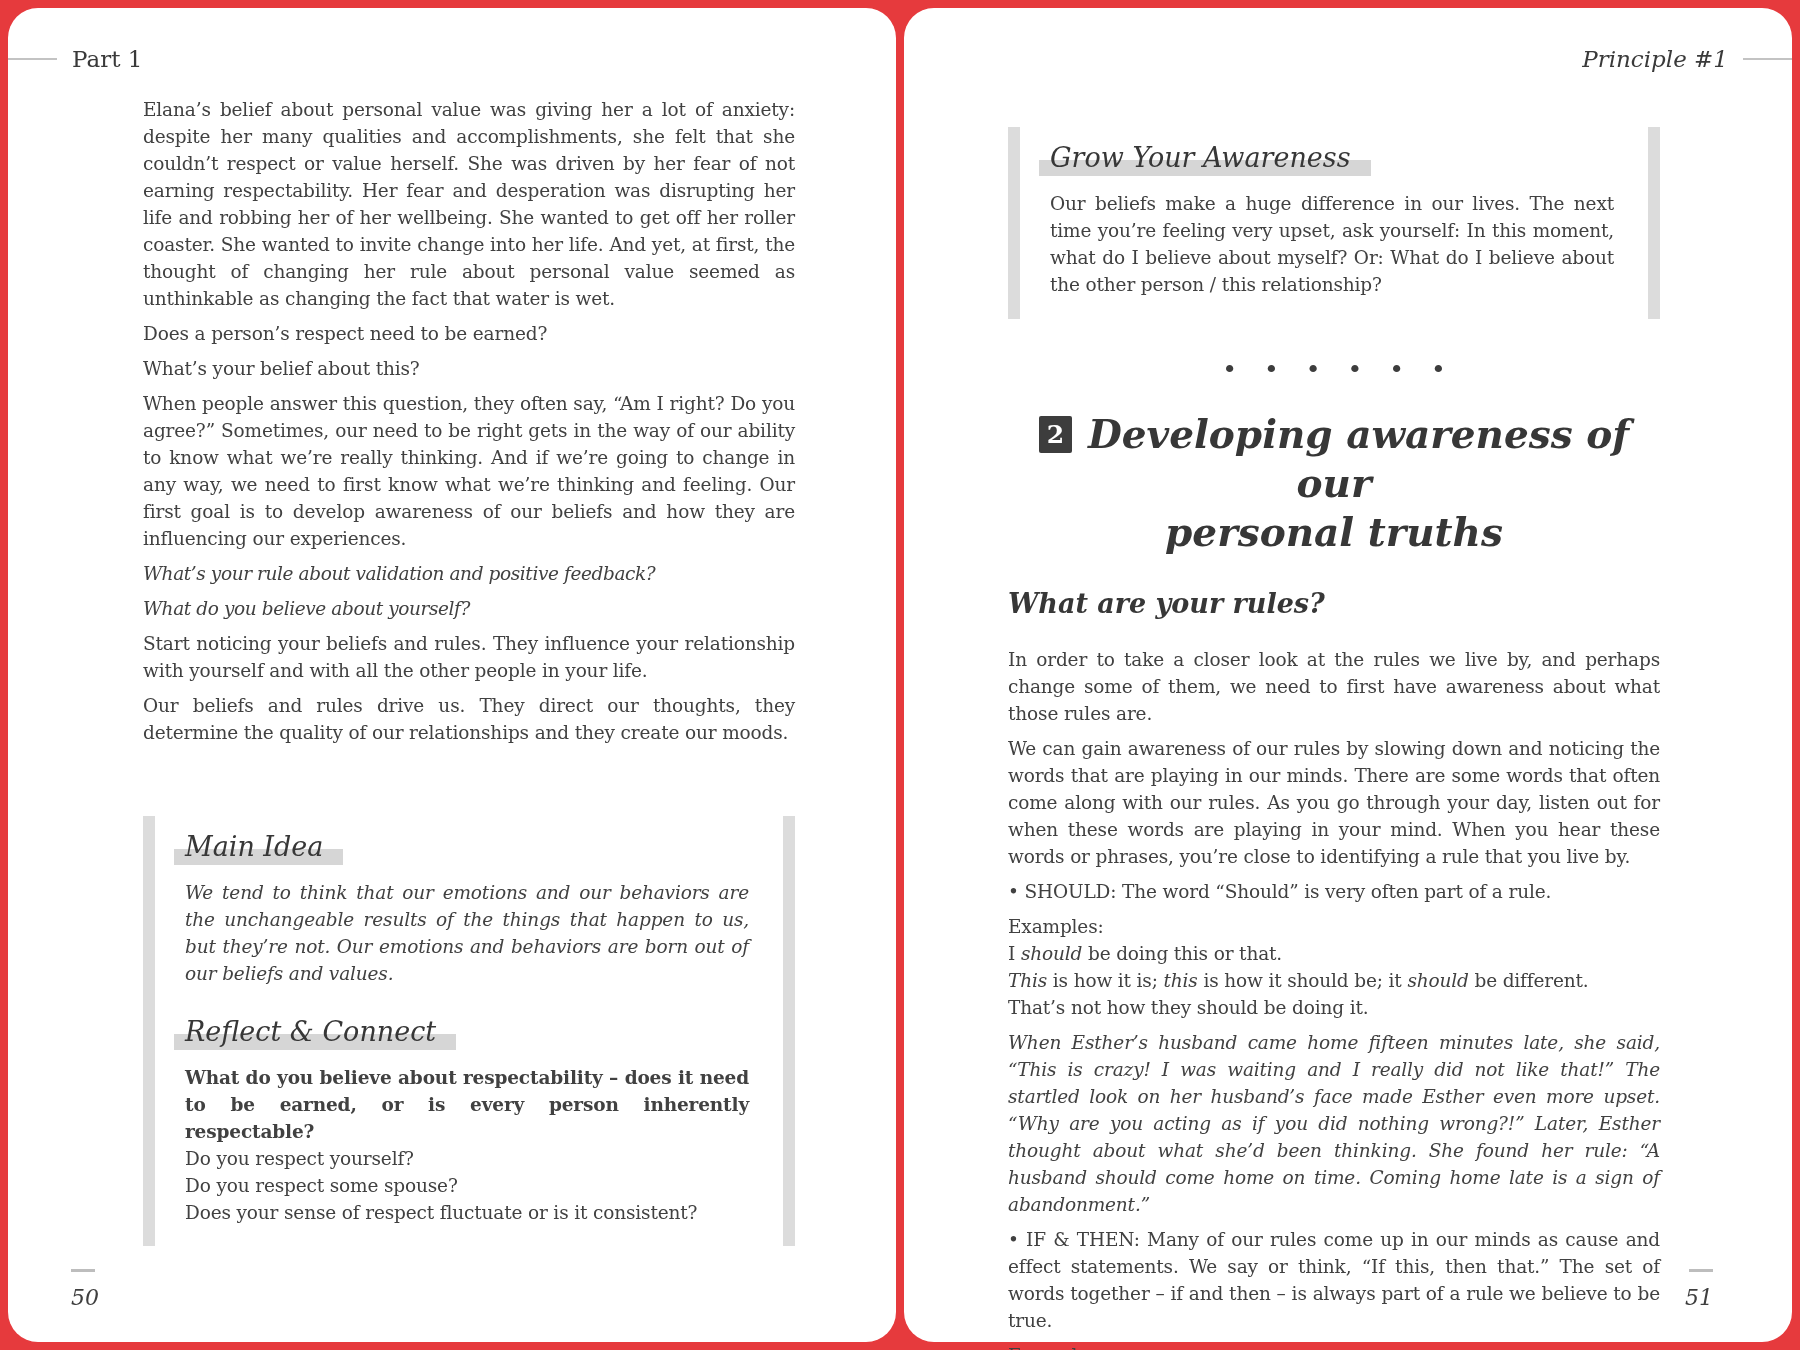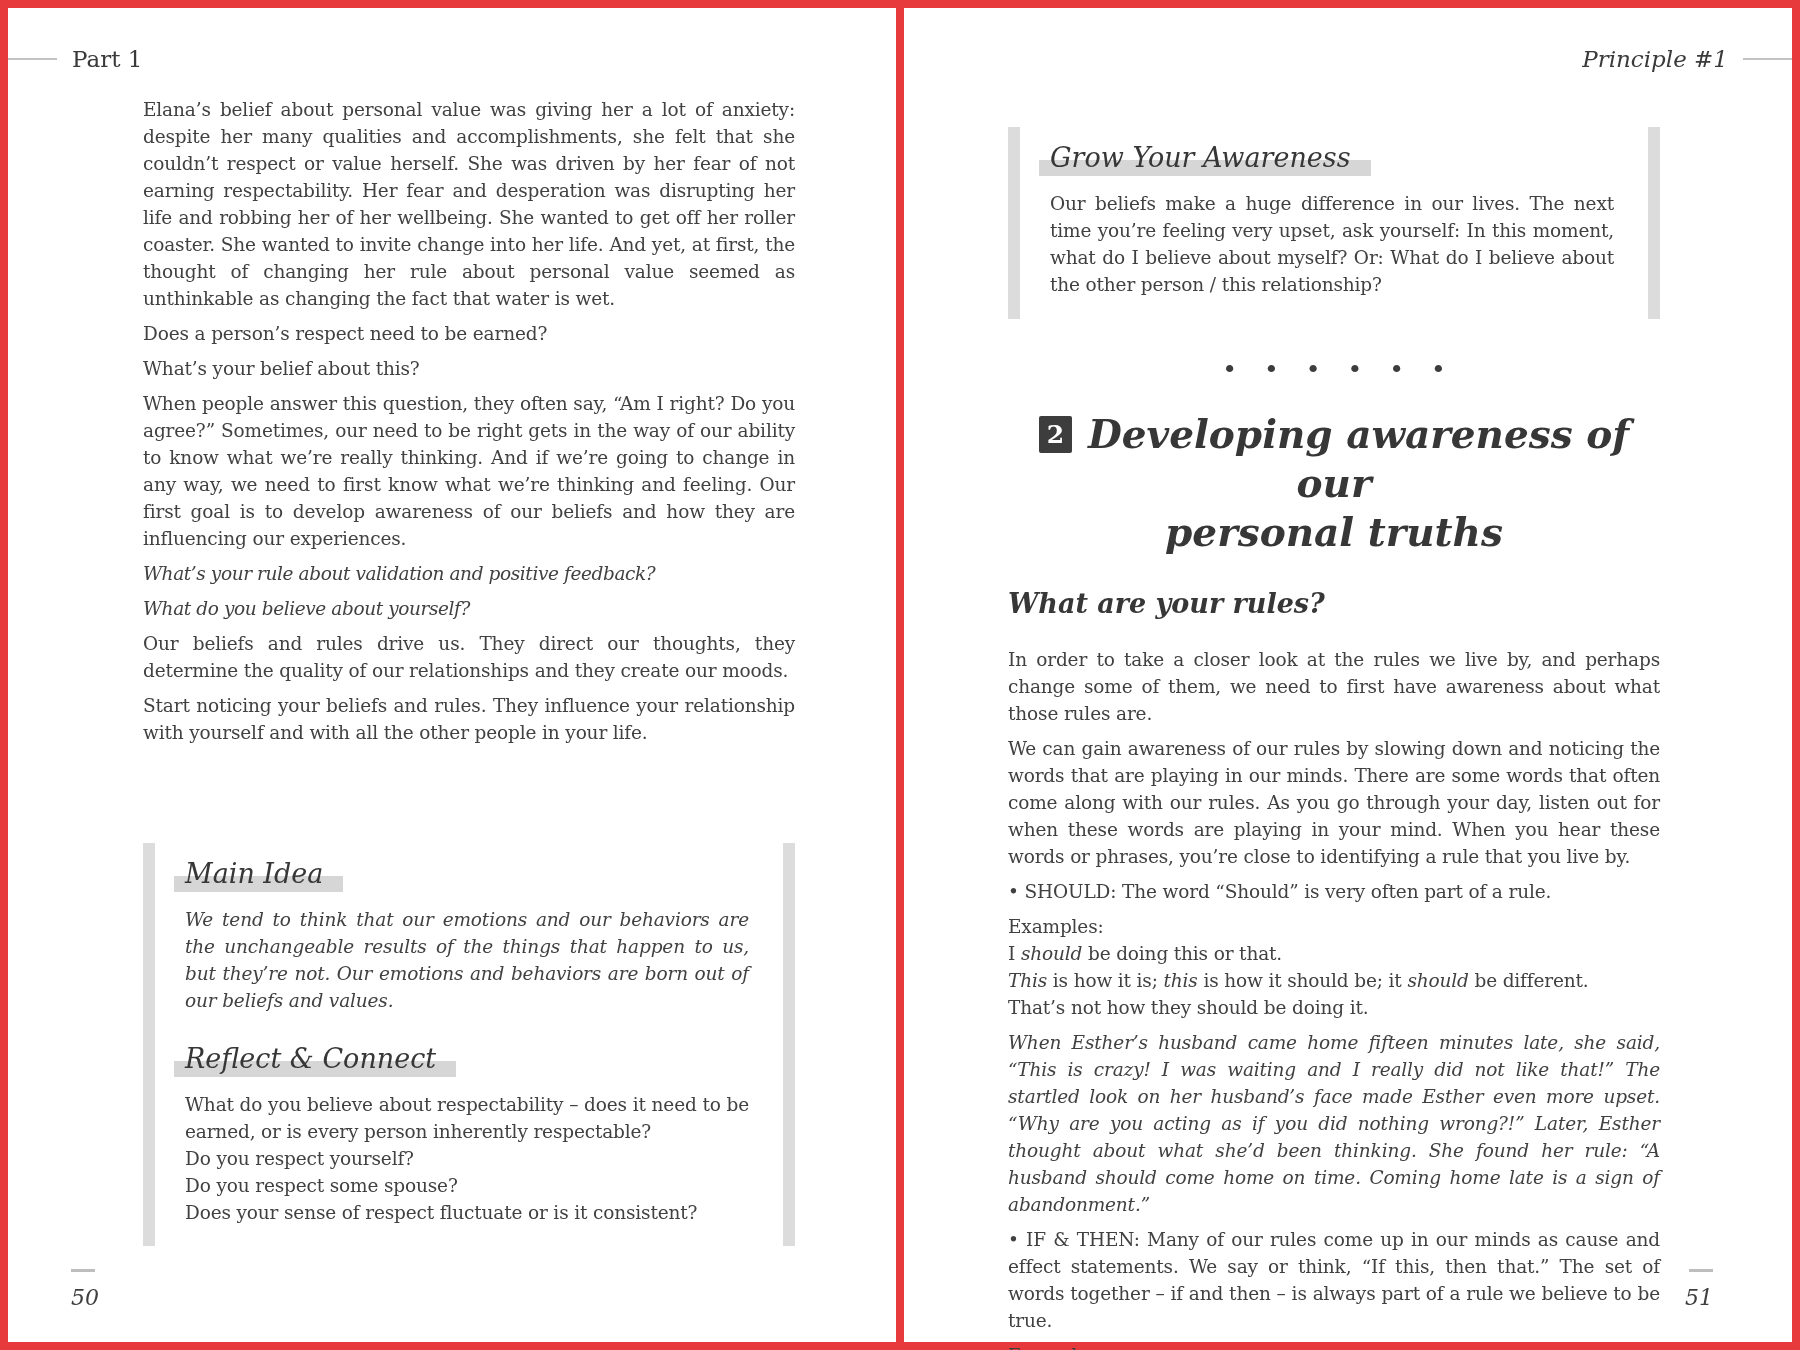--- a/index.html
+++ b/index.html
@@ -7,20 +7,21 @@
     position:relative;
     width:1800px; height:1350px;
     background:#e63a3d;
     font-family:"DejaVu Serif", serif;
     color:#414141;
     overflow:hidden;
   }
   .page {
     position:absolute; top:8px; height:1334px; width:888px;
     background:#ffffff;
+    border-radius:30px;
   }
   .page-left  { left:8px; }
   .page-right { left:904px; }
 
   
   .rh { position:absolute; top:38px; font-size:23px; color:#3a3a3a; white-space:nowrap; }
   .rh-left  { left:0; }
   .rh-right { right:0; font-style:italic; }
   .rh-rule { display:inline-block; width:49px; height:2px; background:#c3c3c3; vertical-align:7px; }
   .rh-left  .rh-rule { margin-right:15px; }
@@ -51,21 +52,21 @@
   .co-head {
     margin:0 0 15px 0; font-size:27px; line-height:34px;
     font-weight:normal; font-style:italic; color:#373737;
   }
   .co-head + .para { margin-bottom:0; }
   .co-head-2 { margin-top:28px; }
   .hl {
     background-image:linear-gradient(to bottom, rgba(0,0,0,0) 54%, #d6d6d6 54%, #d6d6d6 100%);
     padding:0 20px 3px 11px; margin-left:-11px;
   }
-  .co-q { margin-bottom:9px; }
+  .co-q { margin-bottom:9px;font-weight:bold; }
   .callout-right { min-height:152px; box-sizing:border-box; }
 
   
   .dots { margin-top:36px; text-align:center; color:#3d3d3d; }
   .dots span { font-size:25px; letter-spacing:27px; margin-right:-27px; }
 
   
   .chapter { margin-top:26px; text-align:center; font-style:italic; font-weight:bold;
              font-size:39px; line-height:49px; color:#373737; }
   .numbox {
@@ -95,22 +96,22 @@
       <span class="rh-rule"></span><span>Part 1</span>
     </div>
 
     <div class="col col-left">
       <p class="para">Elana’s belief about personal value was giving her a lot of anxiety: despite her many qualities and accomplishments, she felt that she couldn’t respect or value herself. She was driven by her fear of not earning respectability. Her fear and desperation was disrupting her life and robbing her of her wellbeing. She wanted to get off her roller coaster. She wanted to invite change into her life. And yet, at first, the thought of changing her rule about personal value seemed as unthinkable as changing the fact that water is wet.</p>
       <p class="para noj">Does a person’s respect need to be earned?</p>
       <p class="para noj">What’s your belief about this?</p>
       <p class="para">When people answer this question, they often say, “Am I right? Do you agree?” Sometimes, our need to be right gets in the way of our ability to know what we’re really thinking. And if we’re going to change in any way, we need to first know what we’re thinking and feeling. Our first goal is to develop awareness of our beliefs and how they are influencing our experiences.</p>
       <p class="para qi">What’s your rule about validation and positive feedback?</p>
       <p class="para qi">What do you believe about yourself?</p>
+      <p class="para">Start noticing your beliefs and rules. They influence your relationship with yourself and with all the other people in your life.</p>
       <p class="para">Our beliefs and rules drive us. They direct our thoughts, they determine the quality of our relationships and they create our moods.</p>
-      <p class="para">Start noticing your beliefs and rules. They influence your relationship with yourself and with all the other people in your life.</p>
 
       <div class="callout callout-left">
         <div class="co-bar co-bar-l"></div>
         <div class="co-bar co-bar-r"></div>
         <h3 class="co-head"><span class="hl">Main Idea</span></h3>
         <p class="para ital">We tend to think that our emotions and our behaviors are the unchangeable results of the things that happen to us, but they’re not.  Our emotions and behaviors are born out of our beliefs and values.</p>
         <h3 class="co-head co-head-2"><span class="hl">Reflect &amp; Connect</span></h3>
         <p class="para co-q">What do you believe about respectability – does it need to be earned, or is every person inherently respectable?</p>
         <div class="exlines">
           <div>Do you respect yourself?</div>

